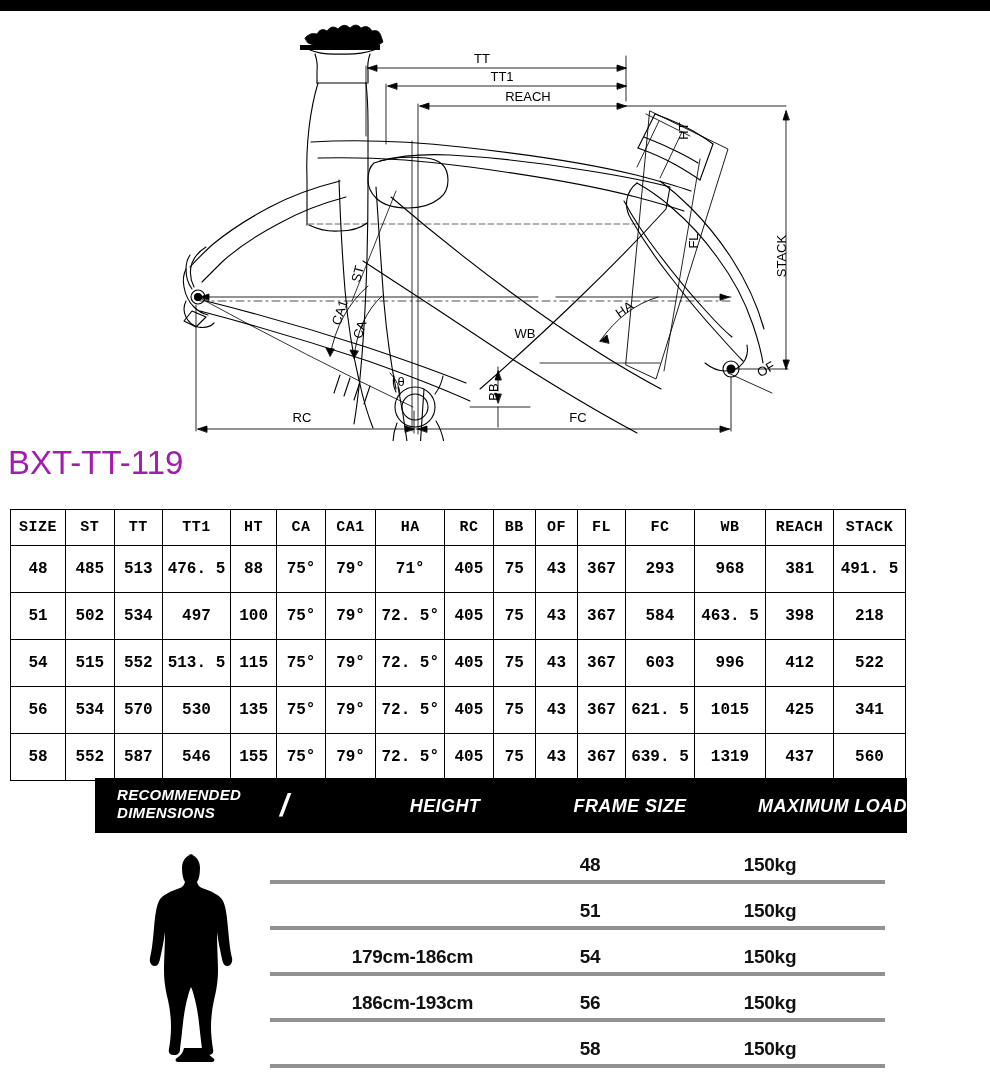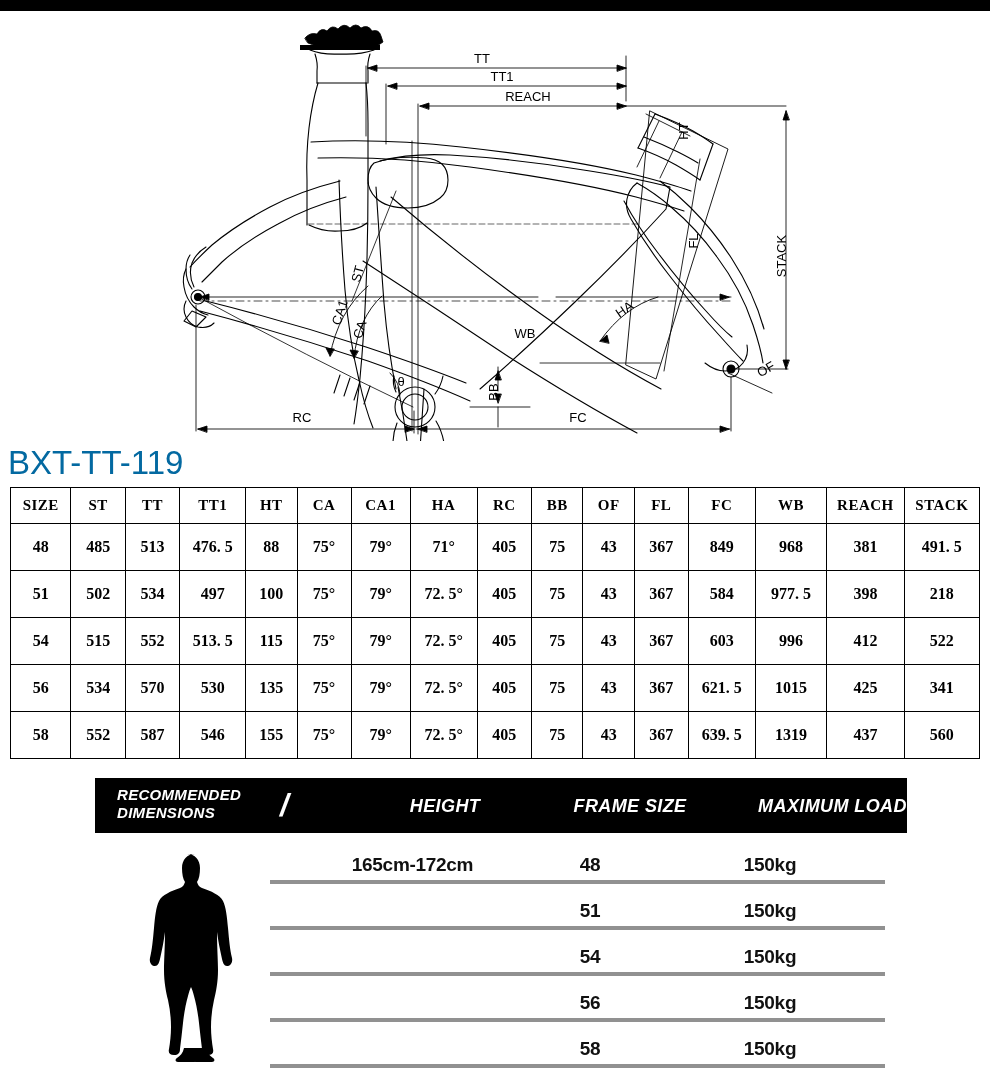--- a/index.html
+++ b/index.html
@@ -11,29 +11,29 @@
   .top-bar{position:absolute;left:0;top:0;width:990px;height:11px;background:#000;}
 
   
   .diagram-wrap{position:absolute;left:0;top:11px;width:990px;height:430px;}
   .diagram-wrap svg{display:block;}
   .dimlabel{font-family:"Liberation Sans",sans-serif;font-size:13px;fill:#000;}
 
   
   .model-title{
     position:absolute;left:8px;top:443px;
-    font-size:33px;font-weight:400;letter-spacing:0px;color:#0369a1;
+    font-size:33px;font-weight:400;letter-spacing:0px;color:#a21caf;
     font-family:"Liberation Sans",sans-serif;line-height:40px;
   }
 
   
   .geo-table{
-    position:absolute;left:10px;top:487px;width:970px;
+    position:absolute;left:10px;top:509px;width:896px;
     border-collapse:collapse;
-    font-family:Liberation Serif, serif;
+    font-family:Liberation Mono, monospace;
     font-weight:bold;
   }
   .geo-table td,.geo-table th{
     border:1.4px solid #000;
     text-align:center;vertical-align:middle;
     height:46px;padding:0 2px;
     font-size:16px;color:#000;
     font-weight:bold;
     white-space:nowrap;
   }
@@ -286,40 +286,40 @@
       <td>513</td>
       <td>476. 5</td>
       <td>88</td>
       <td>75°</td>
       <td>79°</td>
       <td>71°</td>
       <td>405</td>
       <td>75</td>
       <td>43</td>
       <td>367</td>
-      <td>849</td>
+      <td>293</td>
       <td>968</td>
       <td>381</td>
       <td>491. 5</td>
     </tr>
     <tr>
       <td>51</td>
       <td>502</td>
       <td>534</td>
       <td>497</td>
       <td>100</td>
       <td>75°</td>
       <td>79°</td>
       <td>72. 5°</td>
       <td>405</td>
       <td>75</td>
       <td>43</td>
       <td>367</td>
       <td>584</td>
-      <td>977. 5</td>
+      <td>463. 5</td>
       <td>398</td>
       <td>218</td>
     </tr>
     <tr>
       <td>54</td>
       <td>515</td>
       <td>552</td>
       <td>513. 5</td>
       <td>115</td>
       <td>75°</td>
@@ -394,33 +394,34 @@
       c2 7 4 17 5 27 c1 9 2 18 3 26 c0 4 2 6 6 6 c4 0 6 -2 5 -6 c-1 -6 -2 -14 -2 -22
       c0 -9 1 -18 3 -27 c2 -8 4 -18 4 -30 c0 -10 -1 -23 -1 -38 c1 8 3 18 5 27 c1 4 2 7 5 7
       c3 0 6 -3 5 -8 c-2 -8 -3 -19 -4 -30 c-1 -11 -2 -21 -5 -27 c-3 -6 -12 -10 -21 -13
       c-3 -1 -4 -3 -5 -6 c2 -3 3 -8 3 -14 c0 -8 -5 -14 -13 -14 z"></path>
     <path fill="#000" d="M44 196 c-1 5 -4 8 -7 10 c-2 1 -2 4 1 4 l16 0 c2 0 3 -1 3 -3 l0 -11 z"></path>
     <path fill="#000" d="M66 196 c1 5 4 8 7 10 c2 1 2 4 -1 4 l-16 0 c-2 0 -3 -1 -3 -3 l0 -11 z"></path>
   </svg>
 
   <div class="rec-rows">
     <div class="rec-row">
-      <div class="rr-height">165cm-172cm</div>
       <div class="rr-size">48</div>
       <div class="rr-load">150kg</div>
     </div>
     <div class="rec-row">
       <div class="rr-size">51</div>
       <div class="rr-load">150kg</div>
     </div>
     <div class="rec-row">
+      <div class="rr-height">179cm-186cm</div>
       <div class="rr-size">54</div>
       <div class="rr-load">150kg</div>
     </div>
     <div class="rec-row">
+      <div class="rr-height">186cm-193cm</div>
       <div class="rr-size">56</div>
       <div class="rr-load">150kg</div>
     </div>
     <div class="rec-row">
       <div class="rr-size">58</div>
       <div class="rr-load">150kg</div>
     </div>
   </div>
 </div>
 

